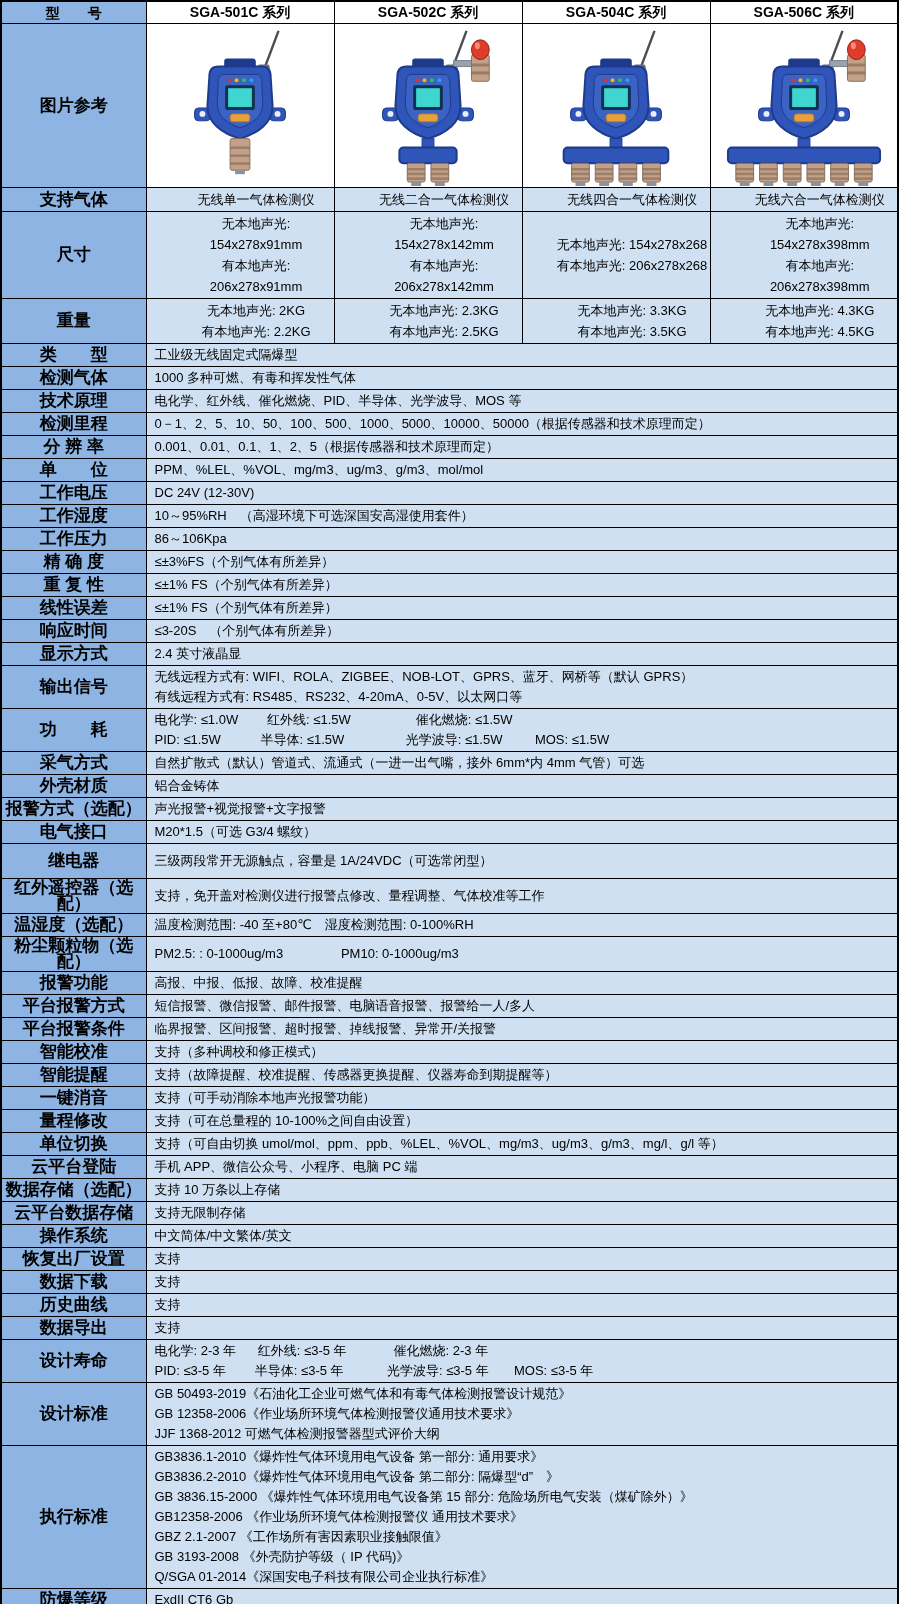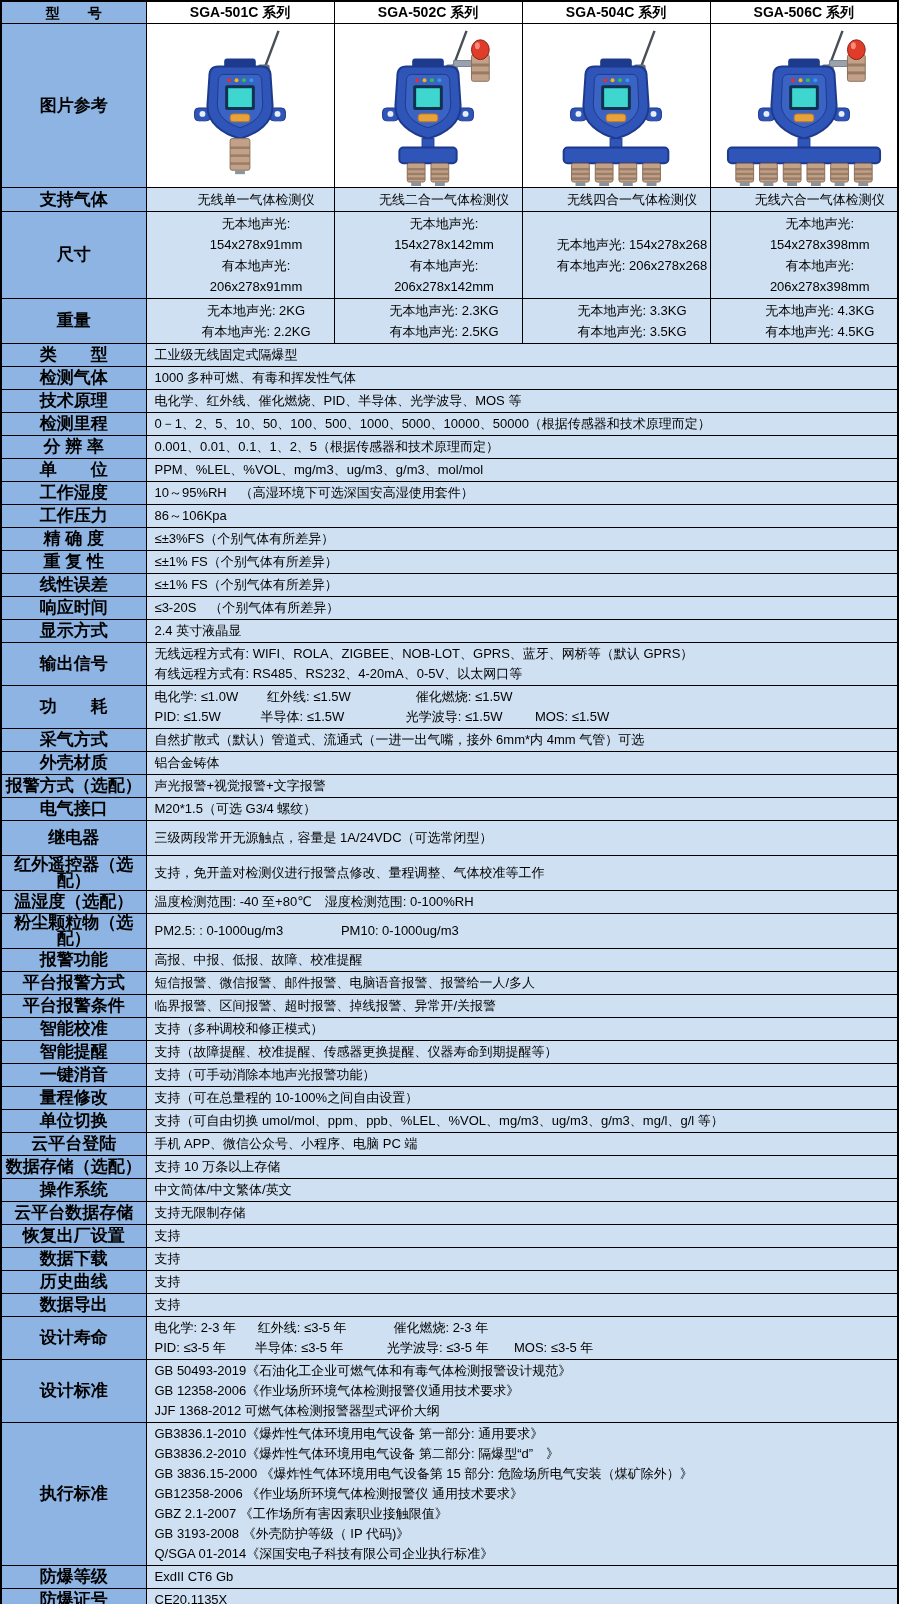--- a/index.html
+++ b/index.html
@@ -287,20 +287,26 @@
             <div class="line">0.001、0.01、0.1、1、2、5（根据传感器和技术原理而定）</div>
           </td>
         </tr>
         <tr class="specrow">
           <th class="lbl">单　　位</th>
           <td class="val" colspan="4">
             <div class="line">PPM、%LEL、%VOL、mg/m3、ug/m3、g/m3、mol/mol</div>
           </td>
         </tr>
         <tr class="specrow">
+          <th class="lbl">工作电压</th>
+          <td class="val" colspan="4">
+            <div class="line">DC 24V (12-30V)</div>
+          </td>
+        </tr>
+        <tr class="specrow">
           <th class="lbl">工作湿度</th>
           <td class="val" colspan="4">
             <div class="line">10～95%RH　（高湿环境下可选深国安高湿使用套件）</div>
           </td>
         </tr>
         <tr class="specrow">
           <th class="lbl">工作压力</th>
           <td class="val" colspan="4">
             <div class="line">86～106Kpa</div>
           </td>
@@ -451,29 +457,29 @@
             <div class="line">手机 APP、微信公众号、小程序、电脑 PC 端</div>
           </td>
         </tr>
         <tr class="specrow">
           <th class="lbl">数据存储（选配）</th>
           <td class="val" colspan="4">
             <div class="line">支持 10 万条以上存储</div>
           </td>
         </tr>
         <tr class="specrow">
+          <th class="lbl">云平台数据存储</th>
+          <td class="val" colspan="4">
+            <div class="line">支持无限制存储</div>
+          </td>
+        </tr>
+        <tr class="specrow">
           <th class="lbl">操作系统</th>
           <td class="val" colspan="4">
             <div class="line">中文简体/中文繁体/英文</div>
-          </td>
-        </tr>
-        <tr class="specrow">
-          <th class="lbl">云平台数据存储</th>
-          <td class="val" colspan="4">
-            <div class="line">支持无限制存储</div>
           </td>
         </tr>
         <tr class="specrow">
           <th class="lbl">恢复出厂设置</th>
           <td class="val" colspan="4">
             <div class="line">支持</div>
           </td>
         </tr>
         <tr class="specrow">
           <th class="lbl">数据下载</th>

